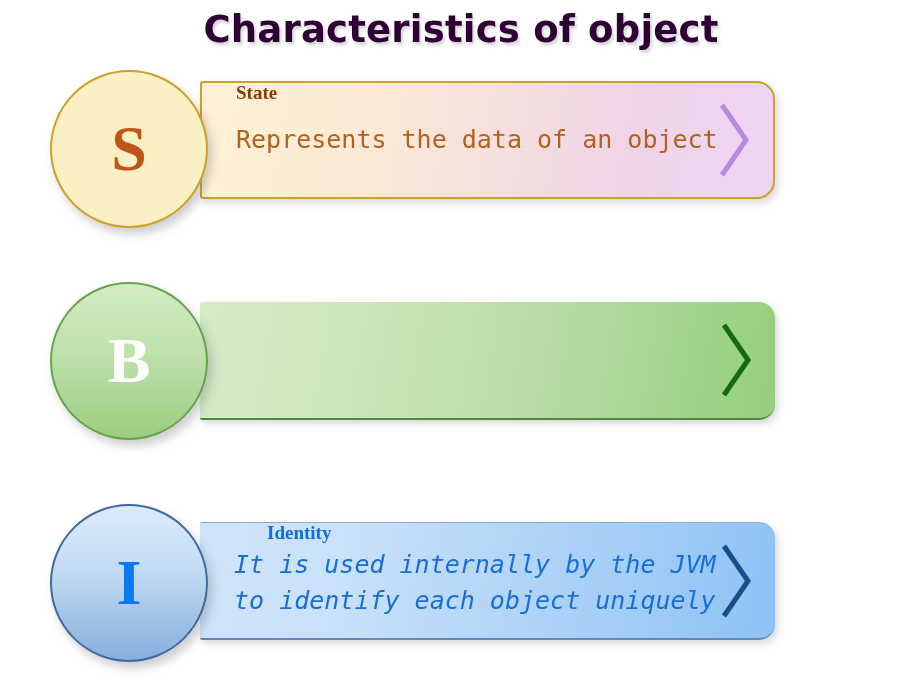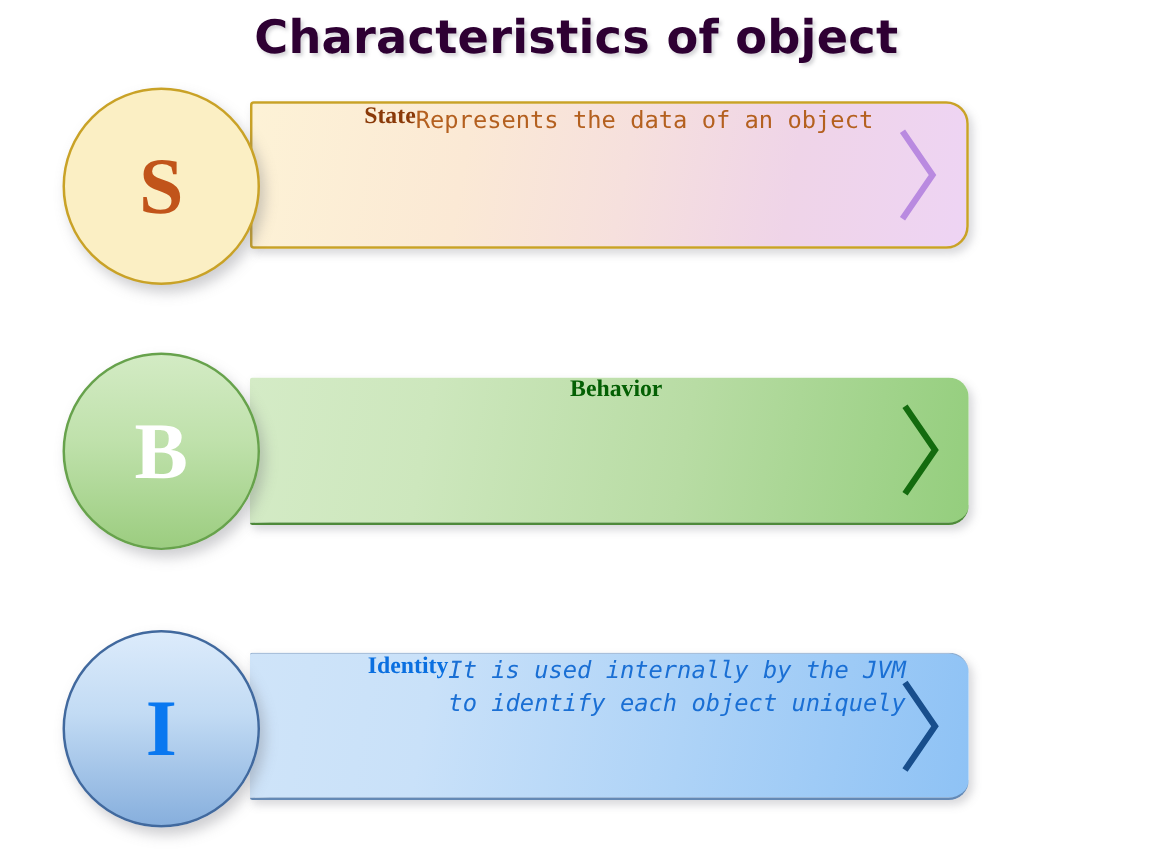--- a/index.html
+++ b/index.html
@@ -70,38 +70,37 @@
     background: linear-gradient(100deg, #cfe4f9 0%, #c9e1f9 25%, #aed3f7 60%, #8ec2f5 100%);
     border: none;
     border-bottom: 2px solid #6489b5;
     border-top: 1px solid #8fadcf;
     border-radius: 2px 16px 16px 2px;
   }
 
   
   .bar-text {
     position: absolute;
-    left: 48px;
+    left: 34px;
     top: 0;
     width: 490px;
     height: 100%;
     display: flex;
-    flex-direction: row;
-    justify-content: center;
+    flex-direction: column;
   }
   .bar-heading {
     font-family: "Liberation Serif", "DejaVu Serif", serif;
     font-weight: bold;
     font-size: 19px;
     line-height: 1.0;
     margin: 0;
   }
   .bar-body {
     font-family: "DejaVu Sans Mono", "Liberation Mono", monospace;
-    font-size: 19px;
+    font-size: 25px;
     line-height: 1.42;
     margin: 0;
     white-space: pre-line;
   }
 
   
   .row-yellow .bar-heading { margin-bottom: 20px; color: #8a3908; }
   .row-yellow .bar-body { color: #b4601f; }
 
   .row-green .bar-heading { margin-bottom: 5px; color: #046004; }
@@ -197,21 +196,20 @@
 
     <div class="circle circle-yellow">
       <span class="circle-letter">S</span>
     </div>
   </div>
 
   <div class="row row-green" id="row-behavior">
 
     <div class="bar bar-green">
       <div class="bar-text">
-        <p class="bar-heading">Behavior</p>
       </div>
       <span class="chevron">
         <svg viewBox="0 0 34 80" xmlns="http://www.w3.org/2000/svg">
           <polyline points="5,5 29,40 5,75" fill="none" stroke="#136b0e" stroke-width="5" stroke-linecap="butt" stroke-linejoin="miter"></polyline>
         </svg>
       </span>
     </div>
 
     <div class="circle circle-green">
       <span class="circle-letter">B</span>

